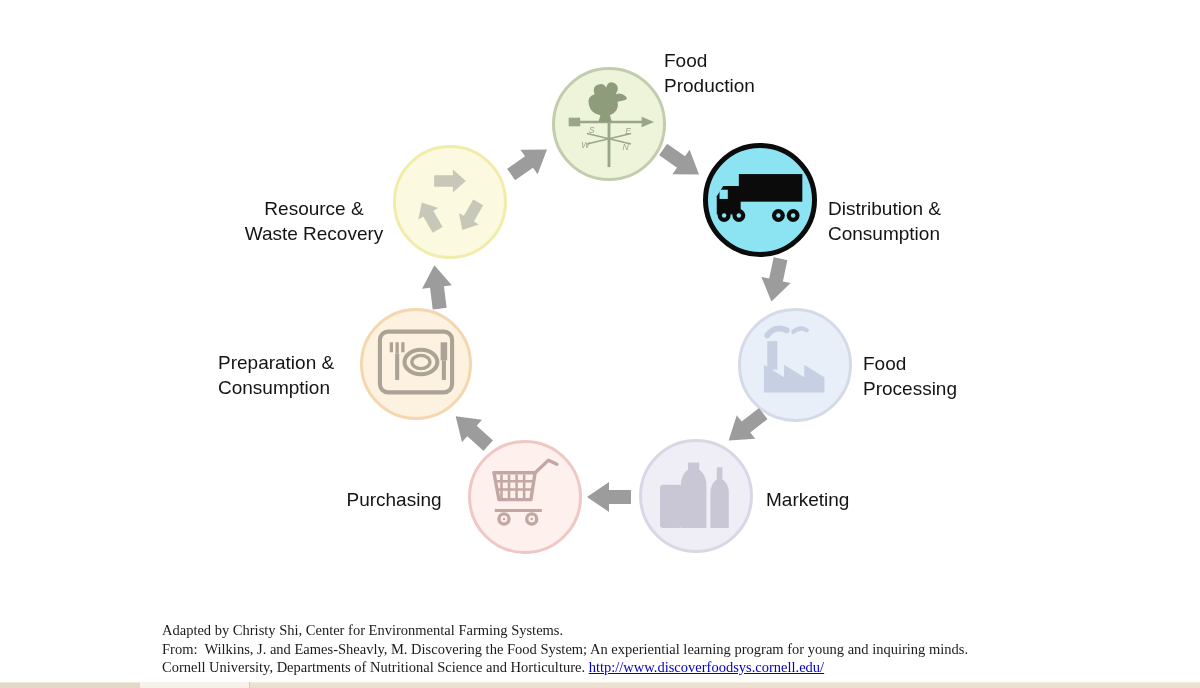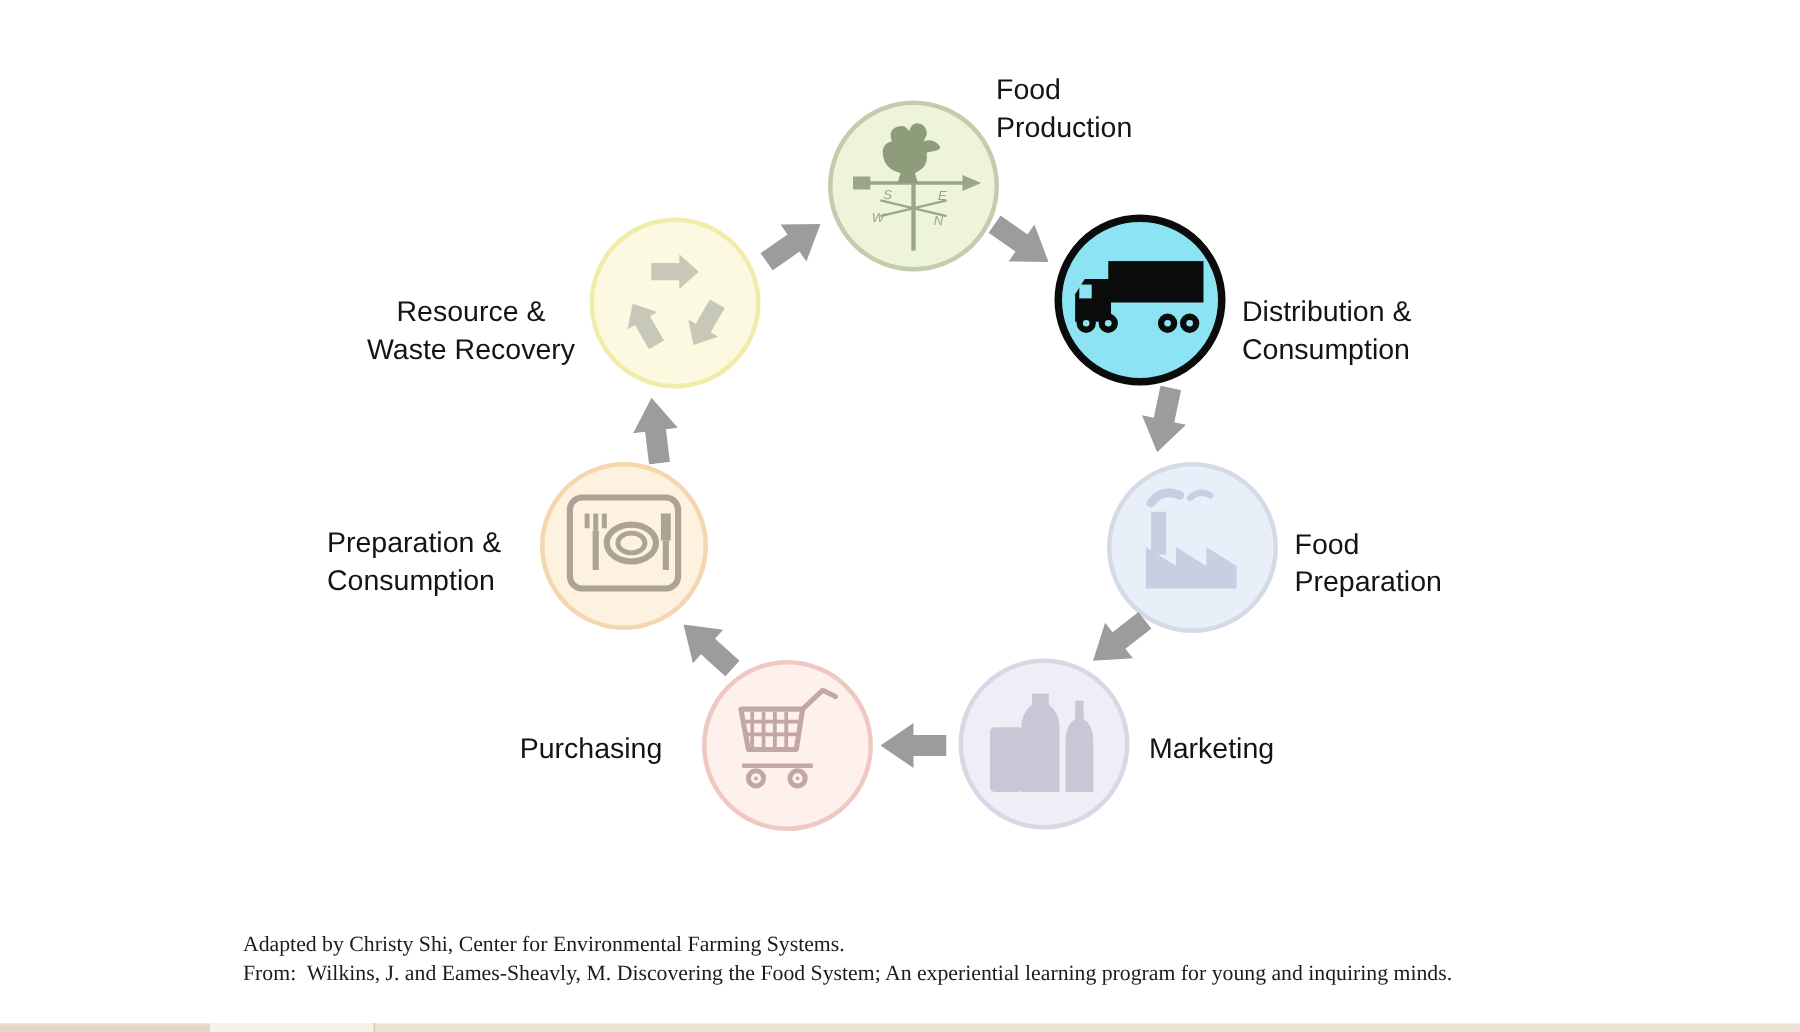--- a/index.html
+++ b/index.html
@@ -181,21 +181,21 @@
     <div>Production</div>
   </div>
 
   <div class="label l-distribution">
     <div>Distribution &amp;</div>
     <div>Consumption</div>
   </div>
 
   <div class="label l-processing">
     <div>Food</div>
-    <div>Preparation</div>
+    <div>Processing</div>
   </div>
 
   <div class="label l-marketing">
     <div>Marketing</div>
   </div>
 
   <div class="label l-markets">
     <div>Purchasing</div>
   </div>
 
@@ -227,19 +227,20 @@
   <svg class="arrow a6" viewBox="0 0 44 34">
       <polygon points="0,10 22,10 22,2 44,17 22,32 22,24 0,24" fill="#9c9c9c"></polygon>
     </svg>
   <svg class="arrow a7" viewBox="0 0 44 34">
       <polygon points="0,10 22,10 22,2 44,17 22,32 22,24 0,24" fill="#9c9c9c"></polygon>
     </svg>
 
   <div class="caption">
     <div class="cap-line">Adapted by Christy Shi, Center for Environmental Farming Systems.</div>
     <div class="cap-line">From:  Wilkins, J. and Eames-Sheavly, M. Discovering the Food System; An experiential learning program for young and inquiring minds.</div>
+    <div class="cap-line"><span>Cornell University, Departments of Nutritional Science and Horticulture. </span><a href="#">http://www.discoverfoodsys.cornell.edu/</a></div>
   </div>
 
   <div class="strip strip-1"></div>
   <div class="strip strip-2"></div>
   <div class="strip strip-3"></div>
 
 </div>
 
 </body></html>

